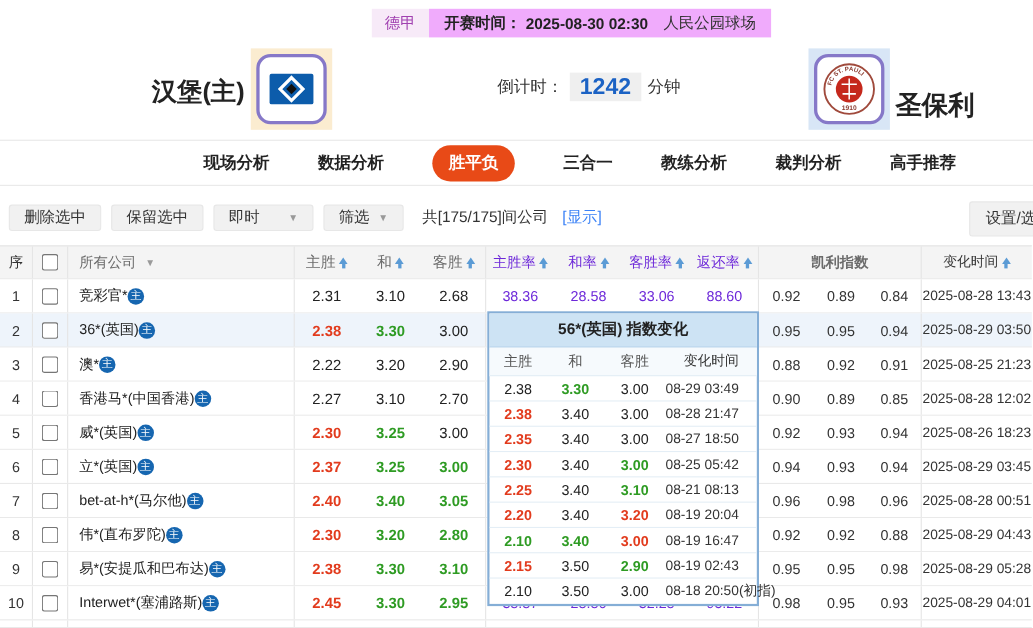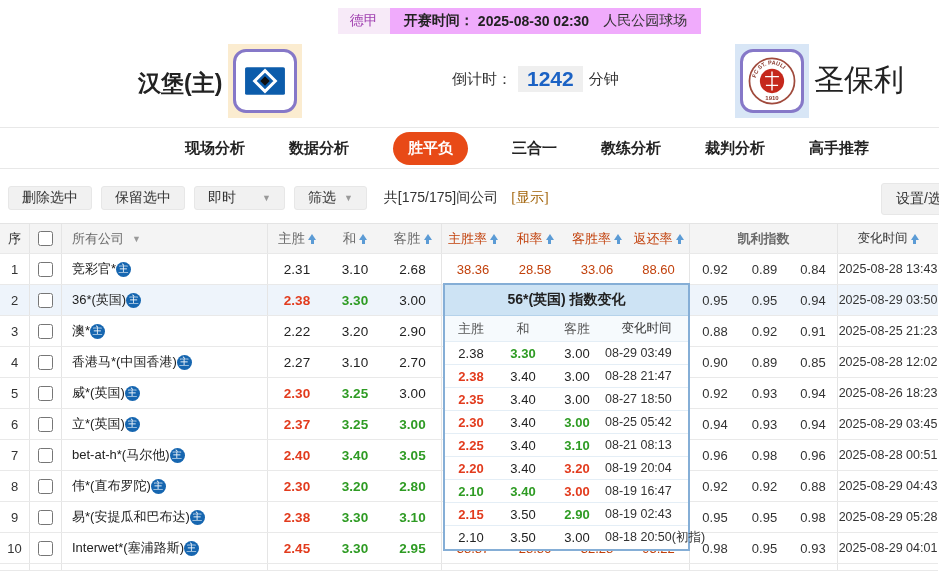--- a/index.html
+++ b/index.html
@@ -9,57 +9,57 @@
   
   .top-info { padding-top:8px; display:flex; justify-content:center; margin-left:100px; }
   .league-badge { background:#f7eaf8; color:#a040b0; font-size:14px; padding:4px 12px; }
   .kickoff-bar { background:#f0abfc; color:#222; font-size:14px; padding:4px 14px; display:flex; gap:4px; align-items:center;}
   .kickoff-bar .b { font-weight:bold; }
   .kickoff-bar .venue { margin-left:10px; font-weight:normal; color:#333; }
 
   
   .match-row { position:relative; height:76px; margin-top:10px; }
   .home-name { position:absolute; left:138px; top:24px; font-size:23px; font-weight:bold; }
-  .away-name { position:absolute; left:814px; top:16px; font-size:30px; font-weight:normal; }
+  .away-name { position:absolute; left:814px; top:36px; font-size:24px; font-weight:bold; }
   .logo-wrap { position:absolute; top:0; width:74px; height:74px; display:flex; align-items:center; justify-content:center; }
   .logo-wrap.home { left:228px; background:#fbecd0; }
   .logo-wrap.away { left:735px; background:#d8e6f6; }
   .logo-box { width:64px; height:64px; background:#fff; border:3px solid #8678c8; border-radius:13px; display:flex; align-items:center; justify-content:center; }
   .countdown { position:absolute; left:452px; top:22px; font-size:15px; color:#333; display:flex; align-items:center; gap:6px;}
   .countdown .num { background:#efefef; color:#1b62c4; font-weight:bold; font-size:21px; padding:1px 9px; }
 
   
   .tabs { height:42px; border-top:1px solid #e8e8e8; border-bottom:1px solid #e8e8e8; margin-top:7px;
     display:flex; align-items:center; justify-content:center; gap:44px; padding-left:115px; }
   .tab { font-size:15px; font-weight:bold; color:#222; cursor:pointer; white-space:nowrap; }
   .tab.active { background:#e84a17; color:#fff; padding:7px 15px; border-radius:18px; }
 
   
   .toolbar { display:flex; align-items:center; gap:9px; margin:14px 0 0 8px; height:30px; position:relative; }
   .tbtn { background:#f1f1f1; border:1px solid #e7e7e7; border-radius:3px; color:#333; font-size:14px;
     padding:2px 13px; cursor:pointer; display:flex; align-items:center; }
   .tbtn .caret { color:#999; font-size:9px; margin-left:26px; }
   .tbtn.narrow .caret { margin-left:8px; }
   .count-text { font-size:14px; color:#333; margin-left:8px; }
-  .show-link { color:#a16207; font-size:14px; cursor:pointer; margin-left:4px;font-family:Liberation Serif, serif; }
+  .show-link { color:#3b82f6; font-size:14px; cursor:pointer; margin-left:4px; }
   .settings-btn { position:absolute; right:-14px; top:0; background:#f1f1f1; border:1px solid #e7e7e7;
     border-radius:3px 0 0 3px; color:#333; font-size:14px; padding:6px 10px 6px 14px; cursor:pointer; white-space:nowrap;}
 
   
   .odds-table { margin-top:10px; width:938px; font-size:13px; }
   .tr { display:flex; border-bottom:1px solid #e9e9e9; height:31px; align-items:center; background:#fff; }
   .tr.head { background:#f4f4f4; color:#6b6b6b; border-top:1px solid #e4e4e4; }
   .tr.hl { background:#eef4fb; }
   .td { display:flex; align-items:center; justify-content:center; height:100%; }
   .c-seq  { width:30px; border-right:1px solid #e5e5e5; color:#333; }
   .c-chk  { width:32px; border-right:1px solid #e5e5e5; }
   .c-comp { width:206px; border-right:1px solid #e5e5e5; justify-content:flex-start; padding-left:10px; gap:0; }
   .c-odd  { width:58px; font-size:13.5px; }
   .c-odd3 { border-right:1px solid #e5e5e5; }
-  .c-rate { width:62px; color:#c2410c; }
+  .c-rate { width:62px; color:#6d28d9; }
   .c-rate4{ border-right:1px solid #e5e5e5; }
   .c-kel  { width:49px; color:#333; }
   .c-kel1 { width:50px; }
   .c-kel3 { border-right:1px solid #e5e5e5; }
   .c-time { width:100px; color:#333; font-size:12.5px; }
   .r { color:#e23b1d; font-weight:bold; }
   .g { color:#2e9b23; font-weight:bold; }
   .k { color:#222; }
   .hcell { gap:3px; }
   input[type=checkbox] { width:15px; height:15px; cursor:pointer; }

